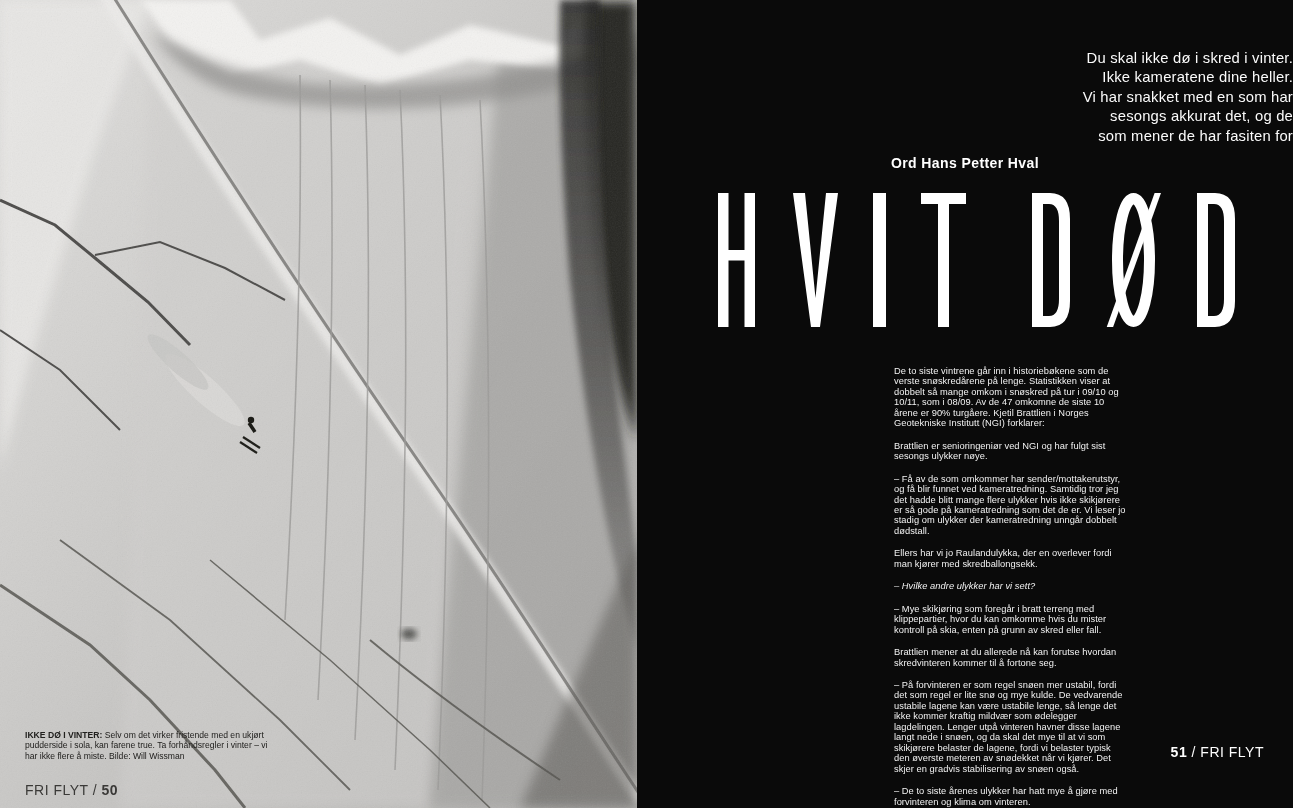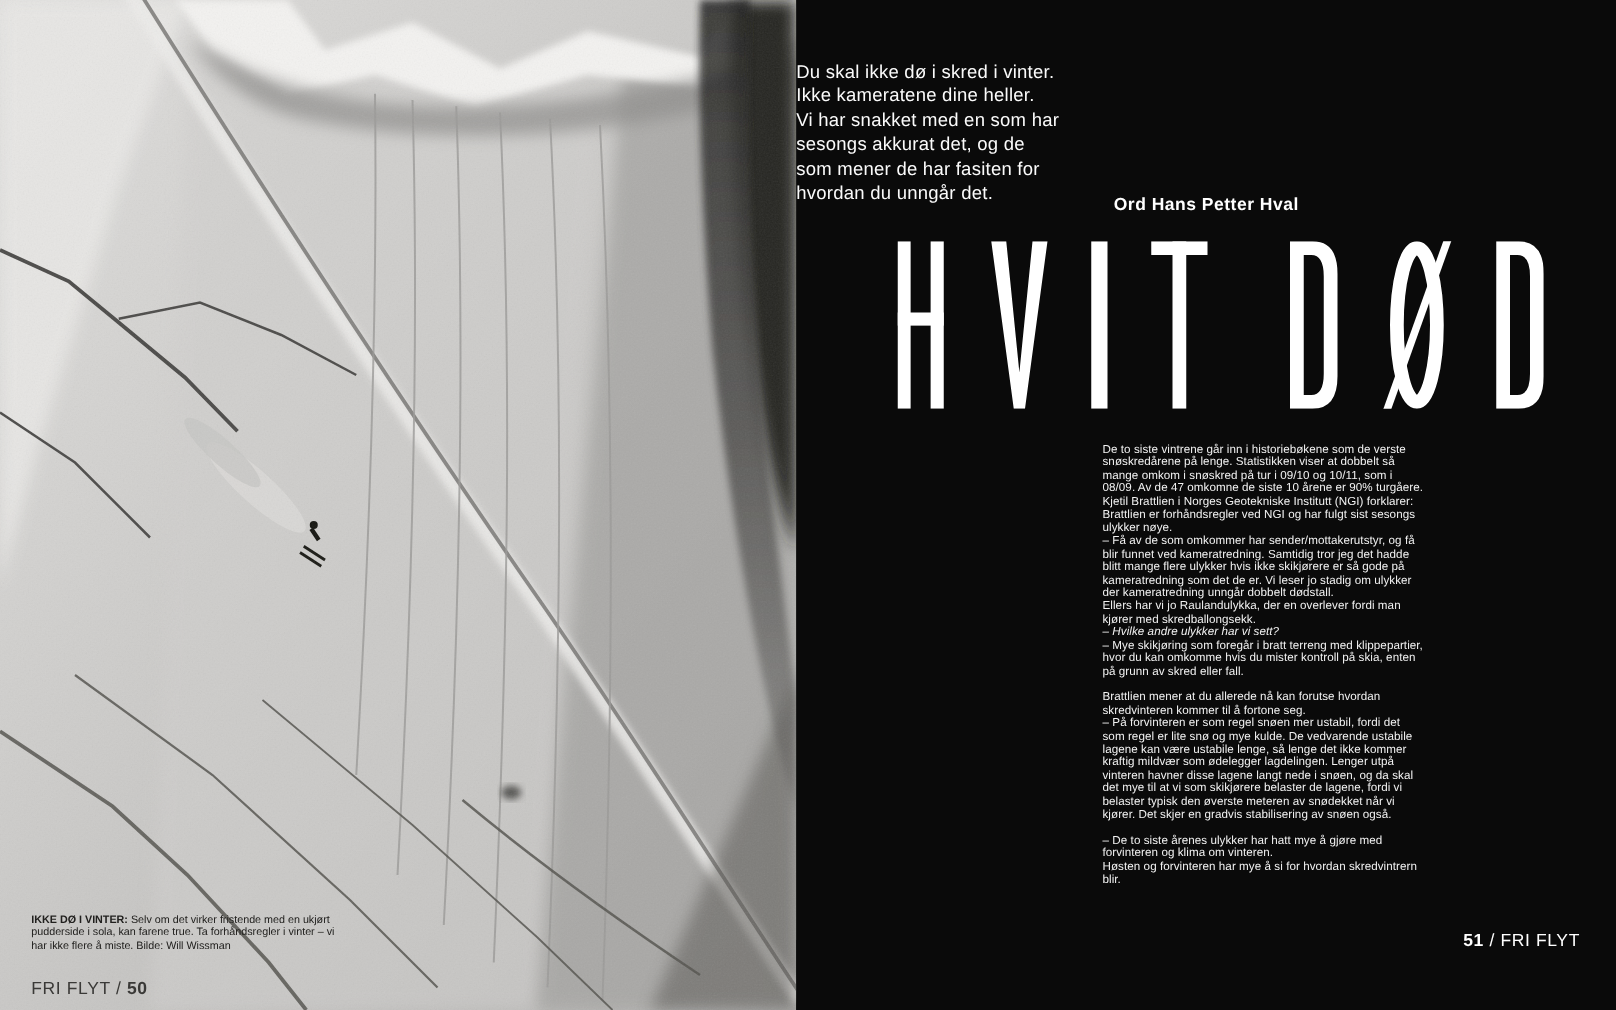--- a/index.html
+++ b/index.html
@@ -10,29 +10,29 @@
   .page-left svg.photo{position:absolute;left:0;top:0;display:block;}
   .photo-caption{position:absolute;left:25px;top:730px;width:250px;
                  font-size:8.6px;line-height:10.3px;color:#21201e;}
   .photo-caption .cap-label{font-weight:bold;}
   .pg-footer{position:absolute;font-size:14px;letter-spacing:.5px;white-space:nowrap;}
   .pg-footer .pgnum{font-weight:bold;}
   .footer-left{left:25px;top:782px;color:#3a3937;}
   
   .page-right{position:relative;width:656px;height:808px;flex:0 0 auto;
               background:var(--page-bg,#0a0a0a);color:var(--page-text,#ffffff);}
-  .standfirst{position:absolute;top:49px;left:0;width:100%;text-align:left;
+  .standfirst{position:absolute;top:49px;left:0;width:100%;text-align:right;
               font-size:14.8px;line-height:19.4px;letter-spacing:.2px;color:#fbfbfb;}
   .byline{position:absolute;top:155px;left:0;width:100%;text-align:center;
           font-size:14px;font-weight:bold;letter-spacing:.4px;}
   .headline-svg{position:absolute;top:193px;left:81px;width:517px;height:134px;
                 color:var(--headline,#ffffff);}
   .body-col{position:absolute;left:245px;top:354px;width:258px;
             font-size:9.3px;line-height:10.45px;color:#f2f2f2;letter-spacing:.05px;}
-  .body-col p{margin:0;}
+  .body-col p{margin:12px;}
   .body-col p.gap{margin-top:10px;}
   .body-col p.italic{font-style:italic;}
   .footer-right{right:29px;top:744px;color:#ffffff;}
 </style>
 </head>
 <body>
 
 <div class="spread">
 
   <div class="page-left">
@@ -108,21 +108,20 @@
   </div>
 
   <div class="page-right">
 
     <div class="standfirst">
       <div>Du skal ikke dø i skred i vinter.</div>
       <div>Ikke kameratene dine heller.</div>
       <div>Vi har snakket med en som har</div>
       <div>sesongs akkurat det, og de</div>
       <div>som mener de har fasiten for</div>
-      <div>hvordan du unngår det.</div>
     </div>
 
     <div class="byline">Ord Hans Petter Hval</div>
 
     <svg class="headline-svg" role="img" viewBox="0 0 517 134" preserveAspectRatio="none" fill="currentColor" aria-label="HVIT DØD">
 
       <rect x="0" y="0" width="10.5" height="134"></rect>
       <rect x="26.5" y="0" width="10.5" height="134"></rect>
       <rect x="0" y="57" width="37" height="10.5"></rect>
 
@@ -136,21 +135,21 @@
       <use href="#glyph-d" x="314" y="0"></use>
 
       <ellipse cx="415.5" cy="67" rx="16" ry="61.5" fill="none" stroke="currentColor" stroke-width="11"></ellipse>
       <line x1="388" y1="145" x2="443" y2="-9" stroke="currentColor" stroke-width="6"></line>
 
       <use href="#glyph-d" x="479" y="0"></use>
     </svg>
 
     <div class="body-col">
       <p>De to siste vintrene går inn i historiebøkene som de verste snøskredårene på lenge. Statistikken viser at dobbelt så mange omkom i snøskred på tur i 09/10 og 10/11, som i 08/09. Av de 47 omkomne de siste 10 årene er 90% turgåere. Kjetil Brattlien i Norges Geotekniske Institutt (NGI) forklarer:</p>
-      <p>Brattlien er forhåndsregler ved NGI og har fulgt sist sesongs ulykker nøye.</p>
+      <p>Brattlien er senioringeniør ved NGI og har fulgt sist sesongs ulykker nøye.</p>
       <p>– Få av de som omkommer har sender/mottakerutstyr, og få blir funnet ved kameratredning. Samtidig tror jeg det hadde blitt mange flere ulykker hvis ikke skikjørere er så gode på kameratredning som det de er. Vi leser jo stadig om ulykker der kameratredning unngår dobbelt dødstall.</p>
       <p>Ellers har vi jo Raulandulykka, der en overlever fordi man kjører med skredballongsekk.</p>
       <p class="italic">– Hvilke andre ulykker har vi sett?</p>
       <p>– Mye skikjøring som foregår i bratt terreng med klippepartier, hvor du kan omkomme hvis du mister kontroll på skia, enten på grunn av skred eller fall.</p>
       <p class="gap">Brattlien mener at du allerede nå kan forutse hvordan skredvinteren kommer til å fortone seg.</p>
       <p>– På forvinteren er som regel snøen mer ustabil, fordi det som regel er lite snø og mye kulde. De vedvarende ustabile lagene kan være ustabile lenge, så lenge det ikke kommer kraftig mildvær som ødelegger lagdelingen. Lenger utpå vinteren havner disse lagene langt nede i snøen, og da skal det mye til at vi som skikjørere belaster de lagene, fordi vi belaster typisk den øverste meteren av snødekket når vi kjører. Det skjer en gradvis stabilisering av snøen også.</p>
       <p class="gap">– De to siste årenes ulykker har hatt mye å gjøre med forvinteren og klima om vinteren.</p>
       <p>Høsten og forvinteren har mye å si for hvordan skredvintrern blir.</p>
     </div>
 

